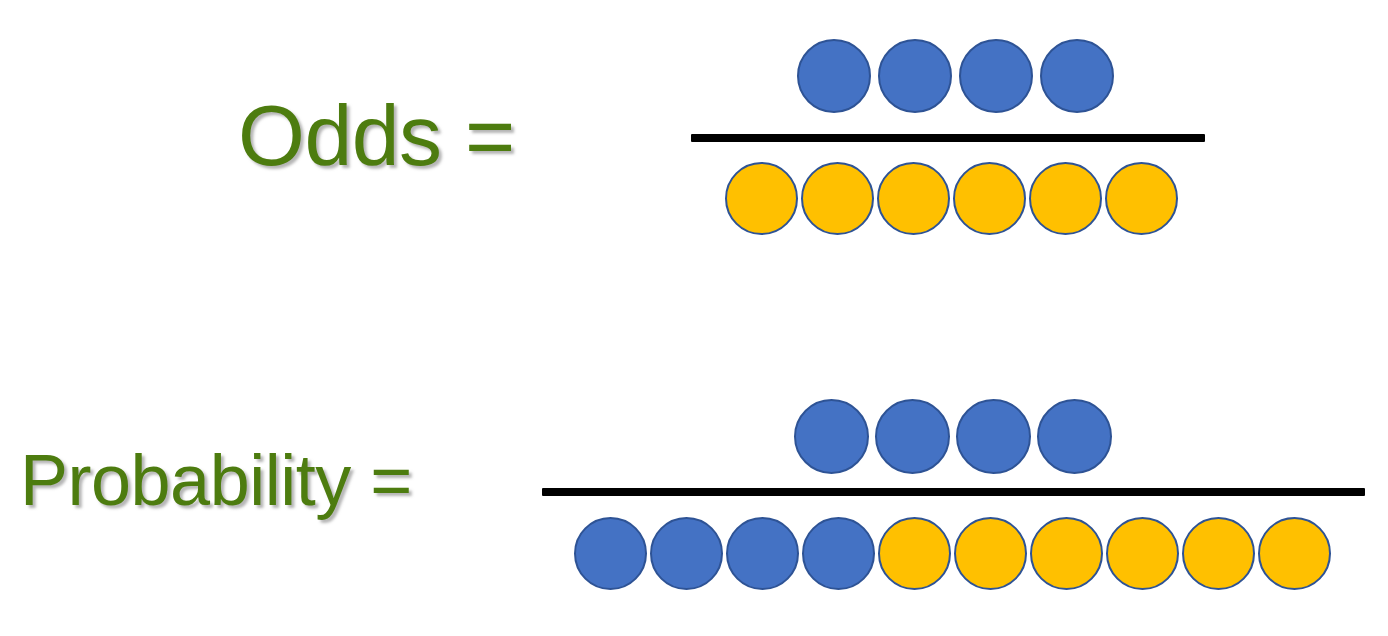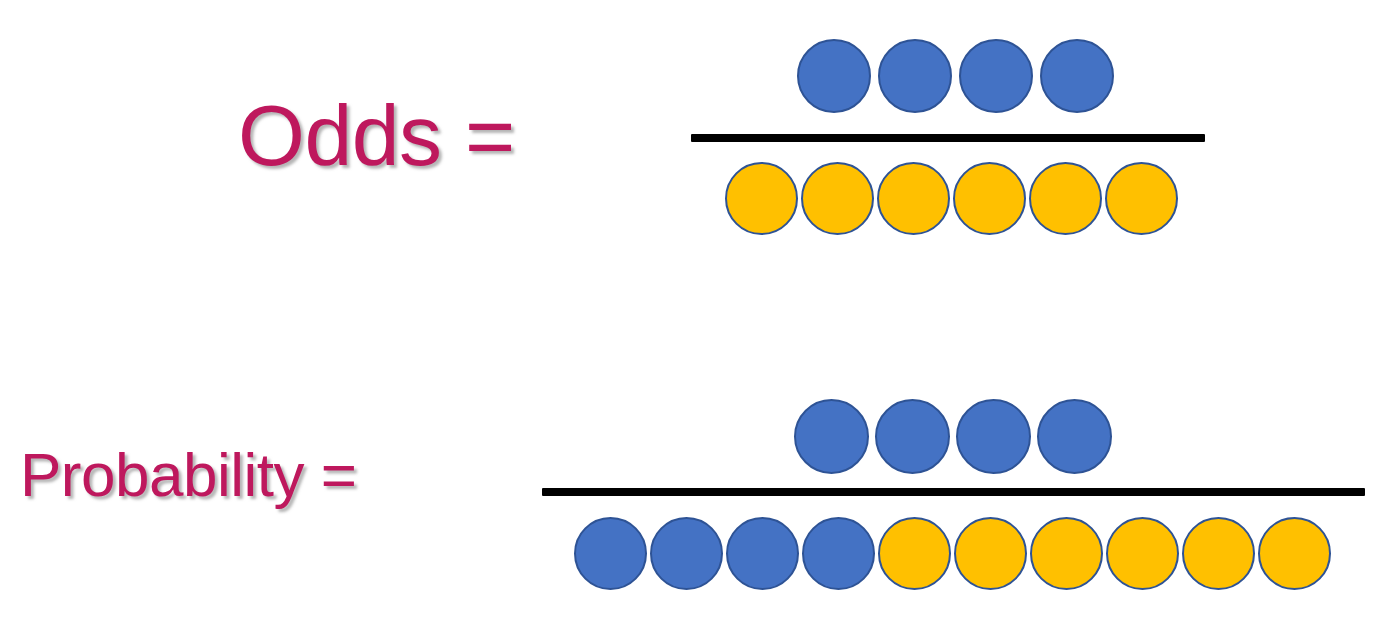--- a/index.html
+++ b/index.html
@@ -16,35 +16,35 @@
     height: 636px;
     background: #ffffff;
     overflow: hidden;
   }
 
   
   .eq-label {
     position: absolute;
     font-family: "Liberation Sans", sans-serif;
     font-weight: 400;
-    color: #be185d;
+    color: #4d7c0f;
     white-space: nowrap;
     line-height: 1;
     text-shadow: 3px 3px 3px rgba(120,120,120,0.55);
     letter-spacing: -0.5px;
   }
   #odds-label {
     left: 238px;
     top: 92px;
     font-size: 86px;
   }
   #prob-label {
     left: 20px;
     top: 444px;
-    font-size: 62px;
+    font-size: 72px;
   }
 
   
   .frac-bar {
     position: absolute;
     background: #000000;
     height: 8px;
     border-radius: 1px;
   }
   #odds-bar {

